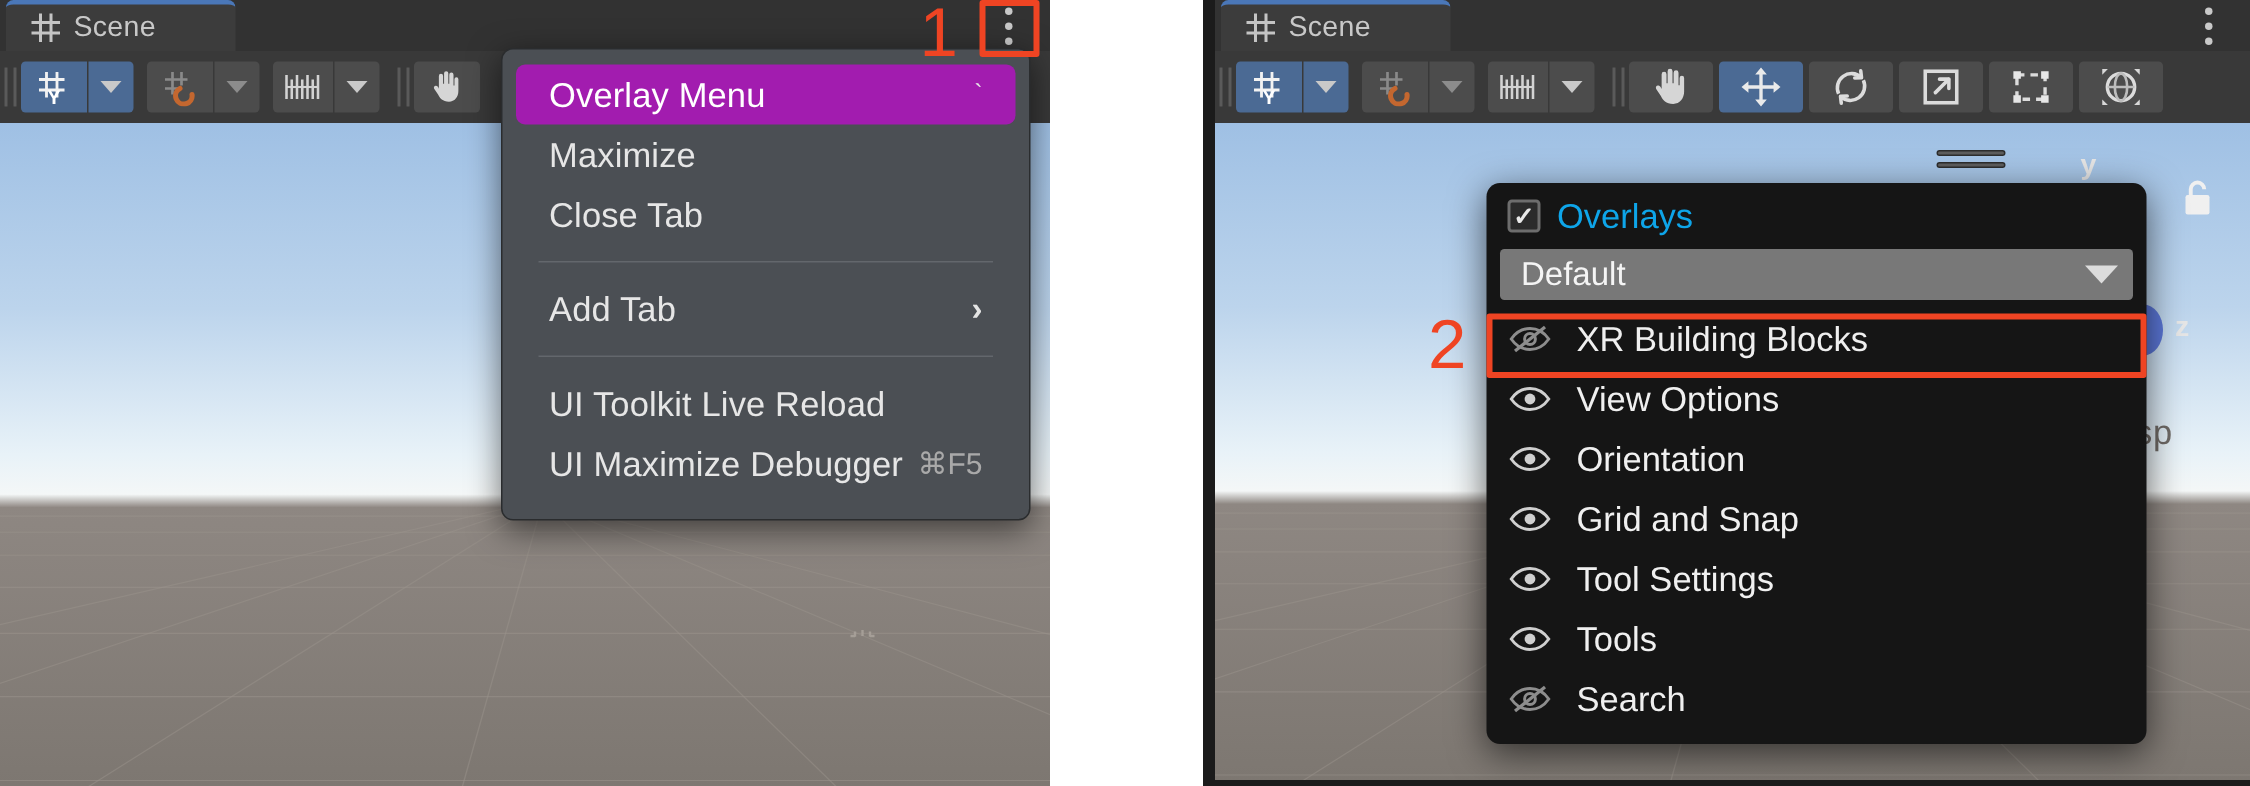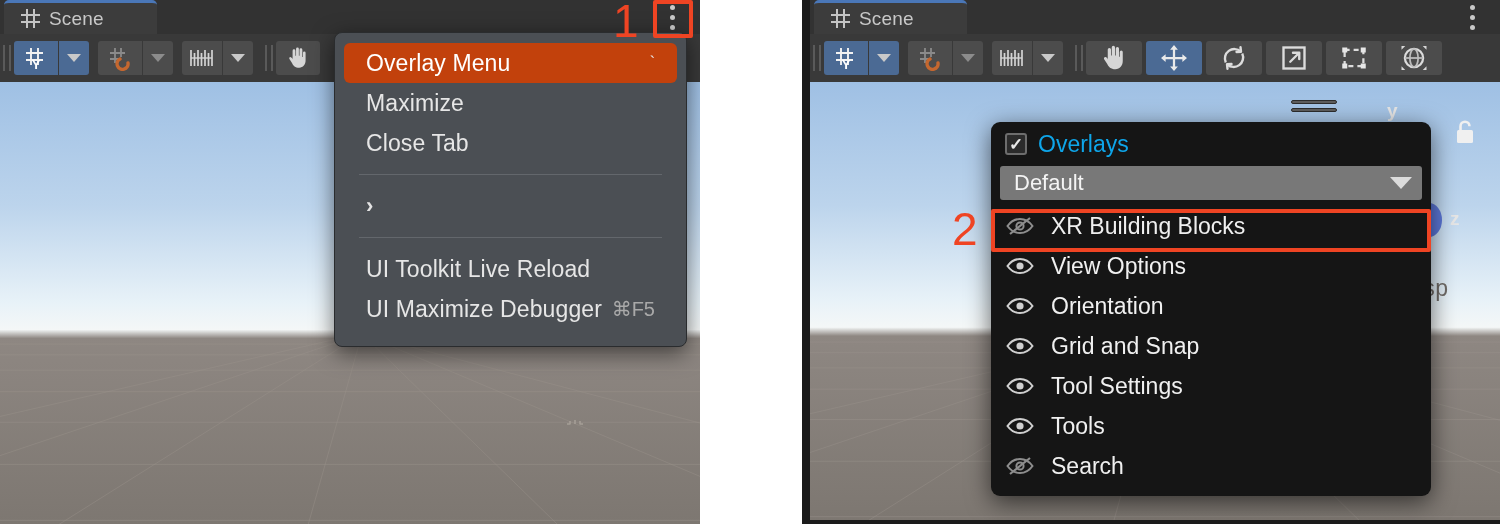--- a/index.html
+++ b/index.html
@@ -57,21 +57,21 @@
 
   .draghandle{position:absolute;width:46px;height:14px;}
   .draghandle b{display:block;width:46px;height:4px;background:#5d5d5d;
      border-radius:2px;border:1px solid #2d2d2d;box-sizing:border-box;margin-bottom:4px;}
 
   
   .ctxmenu{position:absolute;background:#4b4f54;border-radius:8px;
     border:1px solid #2a2c2e;box-shadow:0 6px 22px rgba(0,0,0,.55);padding:10px 0 12px;box-sizing:border-box;}
   .ctxitem{height:40px;display:flex;align-items:center;padding:0 22px 0 22px;
            margin:0 9px;border-radius:6px;box-sizing:border-box;}
-  .ctxitem.sel{background:#c2410c;}
+  .ctxitem.sel{background:#a21caf;}
   .ctxitem .lbl{color:#e6e6e6;font-size:23px;letter-spacing:.1px;flex:1;white-space:nowrap;}
   .ctxitem.sel .lbl{color:#fff;}
   .ctxitem .sc{color:#a9a9a9;font-size:20px;}
   .ctxitem .tick{color:#e6e6e6;font-size:16px;}
   .ctxitem .arrow{color:#e4e4e4;font-size:22px;font-weight:bold;}
   .ctxsep{height:1px;background:#63676c;margin:11px 24px;}
 
   
   .ovpop{position:absolute;background:#151515;border-radius:9px;
      box-shadow:0 6px 24px rgba(0,0,0,.6);overflow:hidden;}
@@ -213,20 +213,21 @@
         <span class="lbl">Maximize</span>
       </div>
 
       <div class="ctxitem">
         <span class="lbl">Close Tab</span>
       </div>
 
       <div class="ctxsep"></div>
 
       <div class="ctxitem">
+        <span class="lbl">Add Tab</span>
         <span class="arrow">›</span>
       </div>
 
       <div class="ctxsep"></div>
 
       <div class="ctxitem">
         <span class="lbl">UI Toolkit Live Reload</span>
       </div>
 
       <div class="ctxitem">

